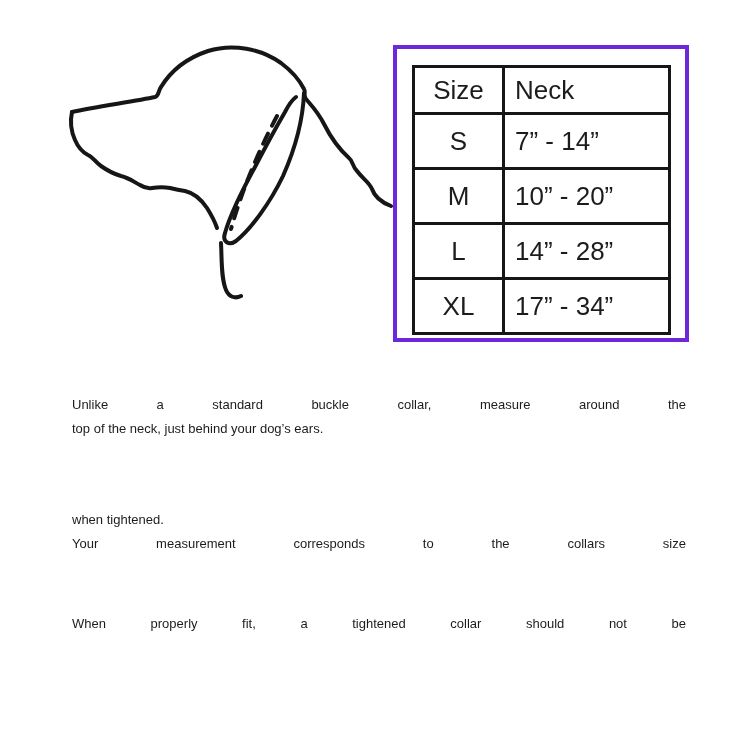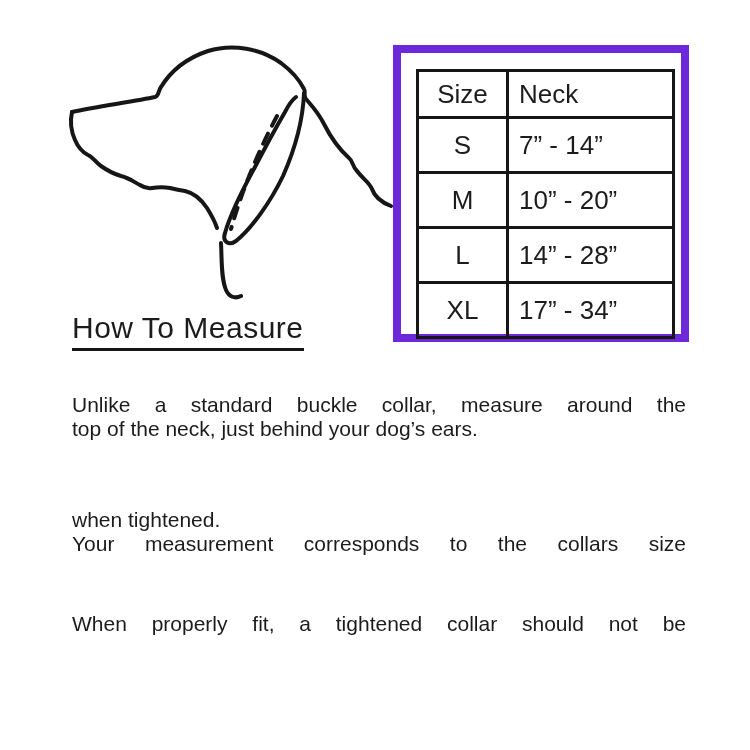--- a/index.html
+++ b/index.html
@@ -30,21 +30,21 @@
     stroke-width: 4;
     stroke-linecap: round;
     stroke-linejoin: round;
   }
 
   
   .chart-frame {
     position: absolute;
     left: 393px; top: 45px;
     width: 296px; height: 297px;
-    border: 8px solid #6d28d9;
+    border: 4px solid #6d28d9;
     box-sizing: border-box;
     background: #ffffff;
   }
   .chart-frame table {
     position: absolute;
     left: 15px; top: 16px;
     width: 256px;
     border-collapse: collapse;
     table-layout: fixed;
   }
@@ -74,21 +74,21 @@
     color: #1c1c1c;
     padding-bottom: 3px;
     border-bottom: 3px solid #161616;
   }
 
   
   .paragraph {
     position: absolute;
     left: 72px;
     width: 614px;
-    font-size: 21px;
+    font-size: 13px;
     line-height: 24px;
     color: #1c1c1c;
   }
   #para-0 { top: 393px; }
   #para-1 { top: 508px; }
   #para-2 { top: 603px; margin-top: 9px; }
   .line { text-align: left; }
   .line.justified {
     text-align: justify;
     text-align-last: justify;
@@ -149,21 +149,20 @@
             <td class="cell-neck">14” - 28”</td>
           </tr>
           <tr>
             <td class="cell-size">XL</td>
             <td class="cell-neck">17” - 34”</td>
           </tr>
         </tbody>
     </table>
   </div>
 
-  <h2 class="heading">How To Measure</h2>
 
   <div id="para-0" class="paragraph">
       <div class="line justified">Unlike a standard buckle collar, measure around the</div>
       <div class="line">top of the neck, just behind your dog’s ears.</div>
     </div>
   <div id="para-1" class="paragraph">
       <div class="line">when tightened.</div>
       <div class="line justified">Your measurement corresponds to the collars size</div>
     </div>
   <div id="para-2" class="paragraph">

